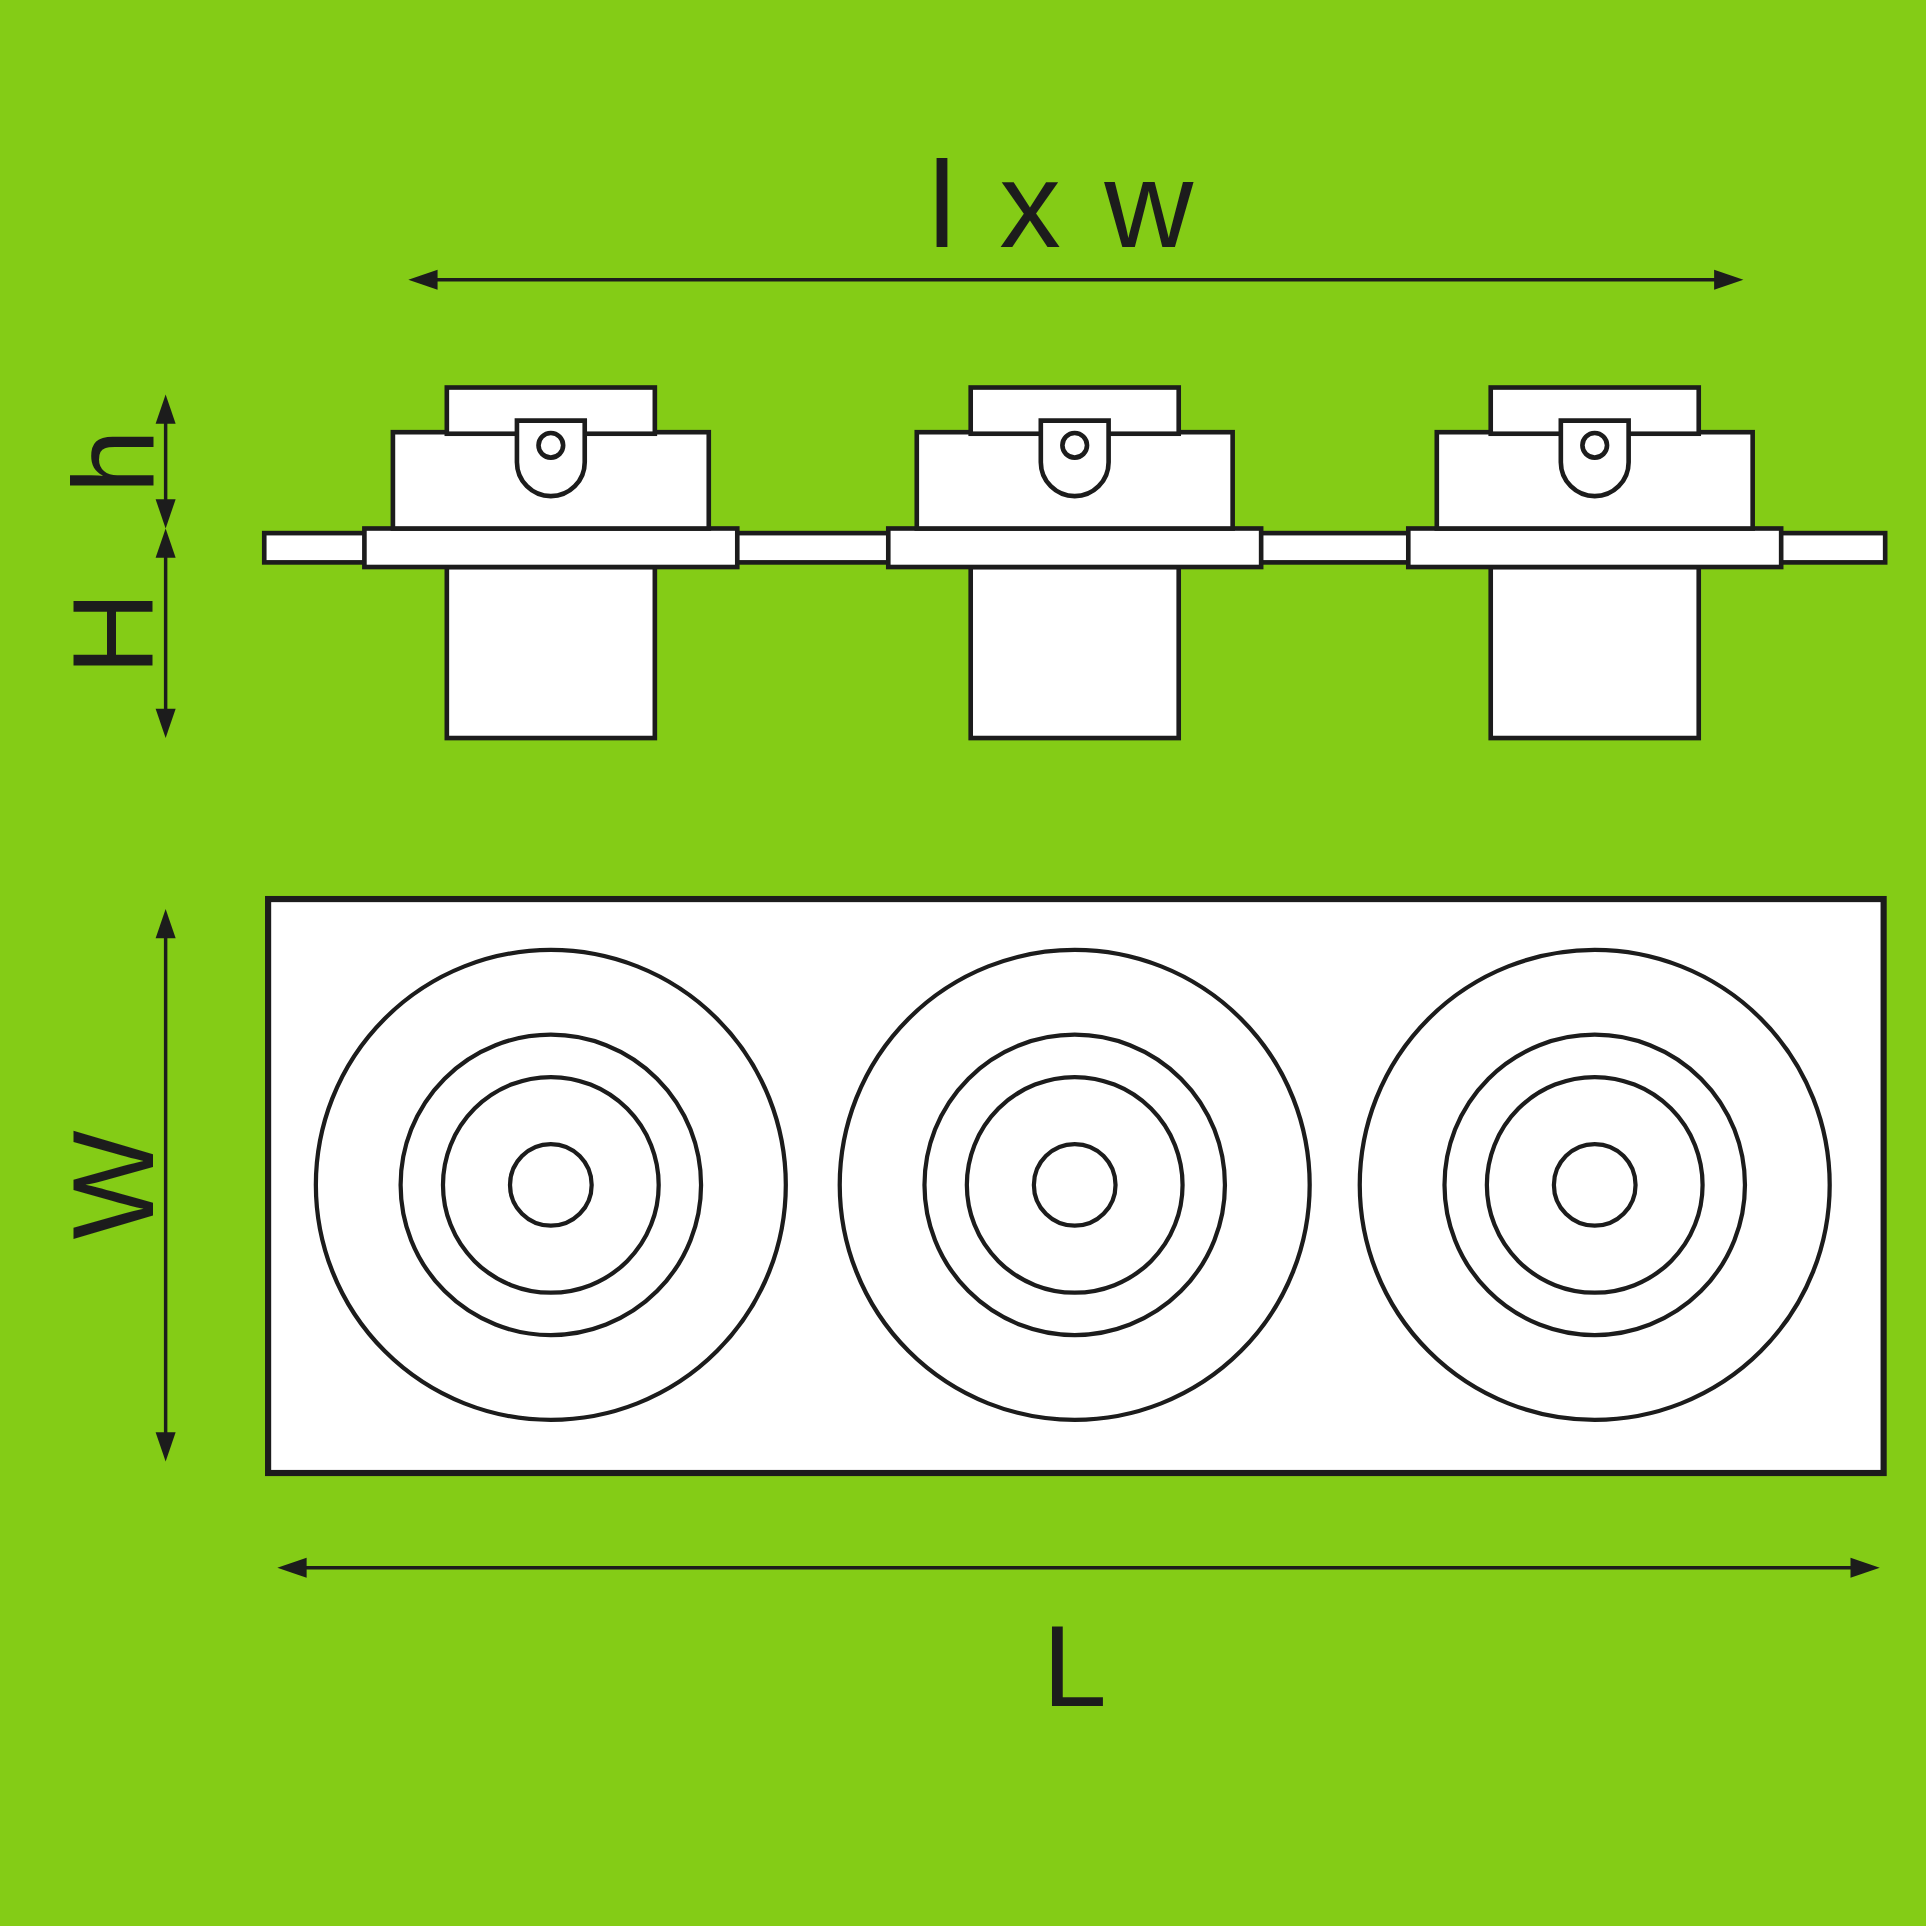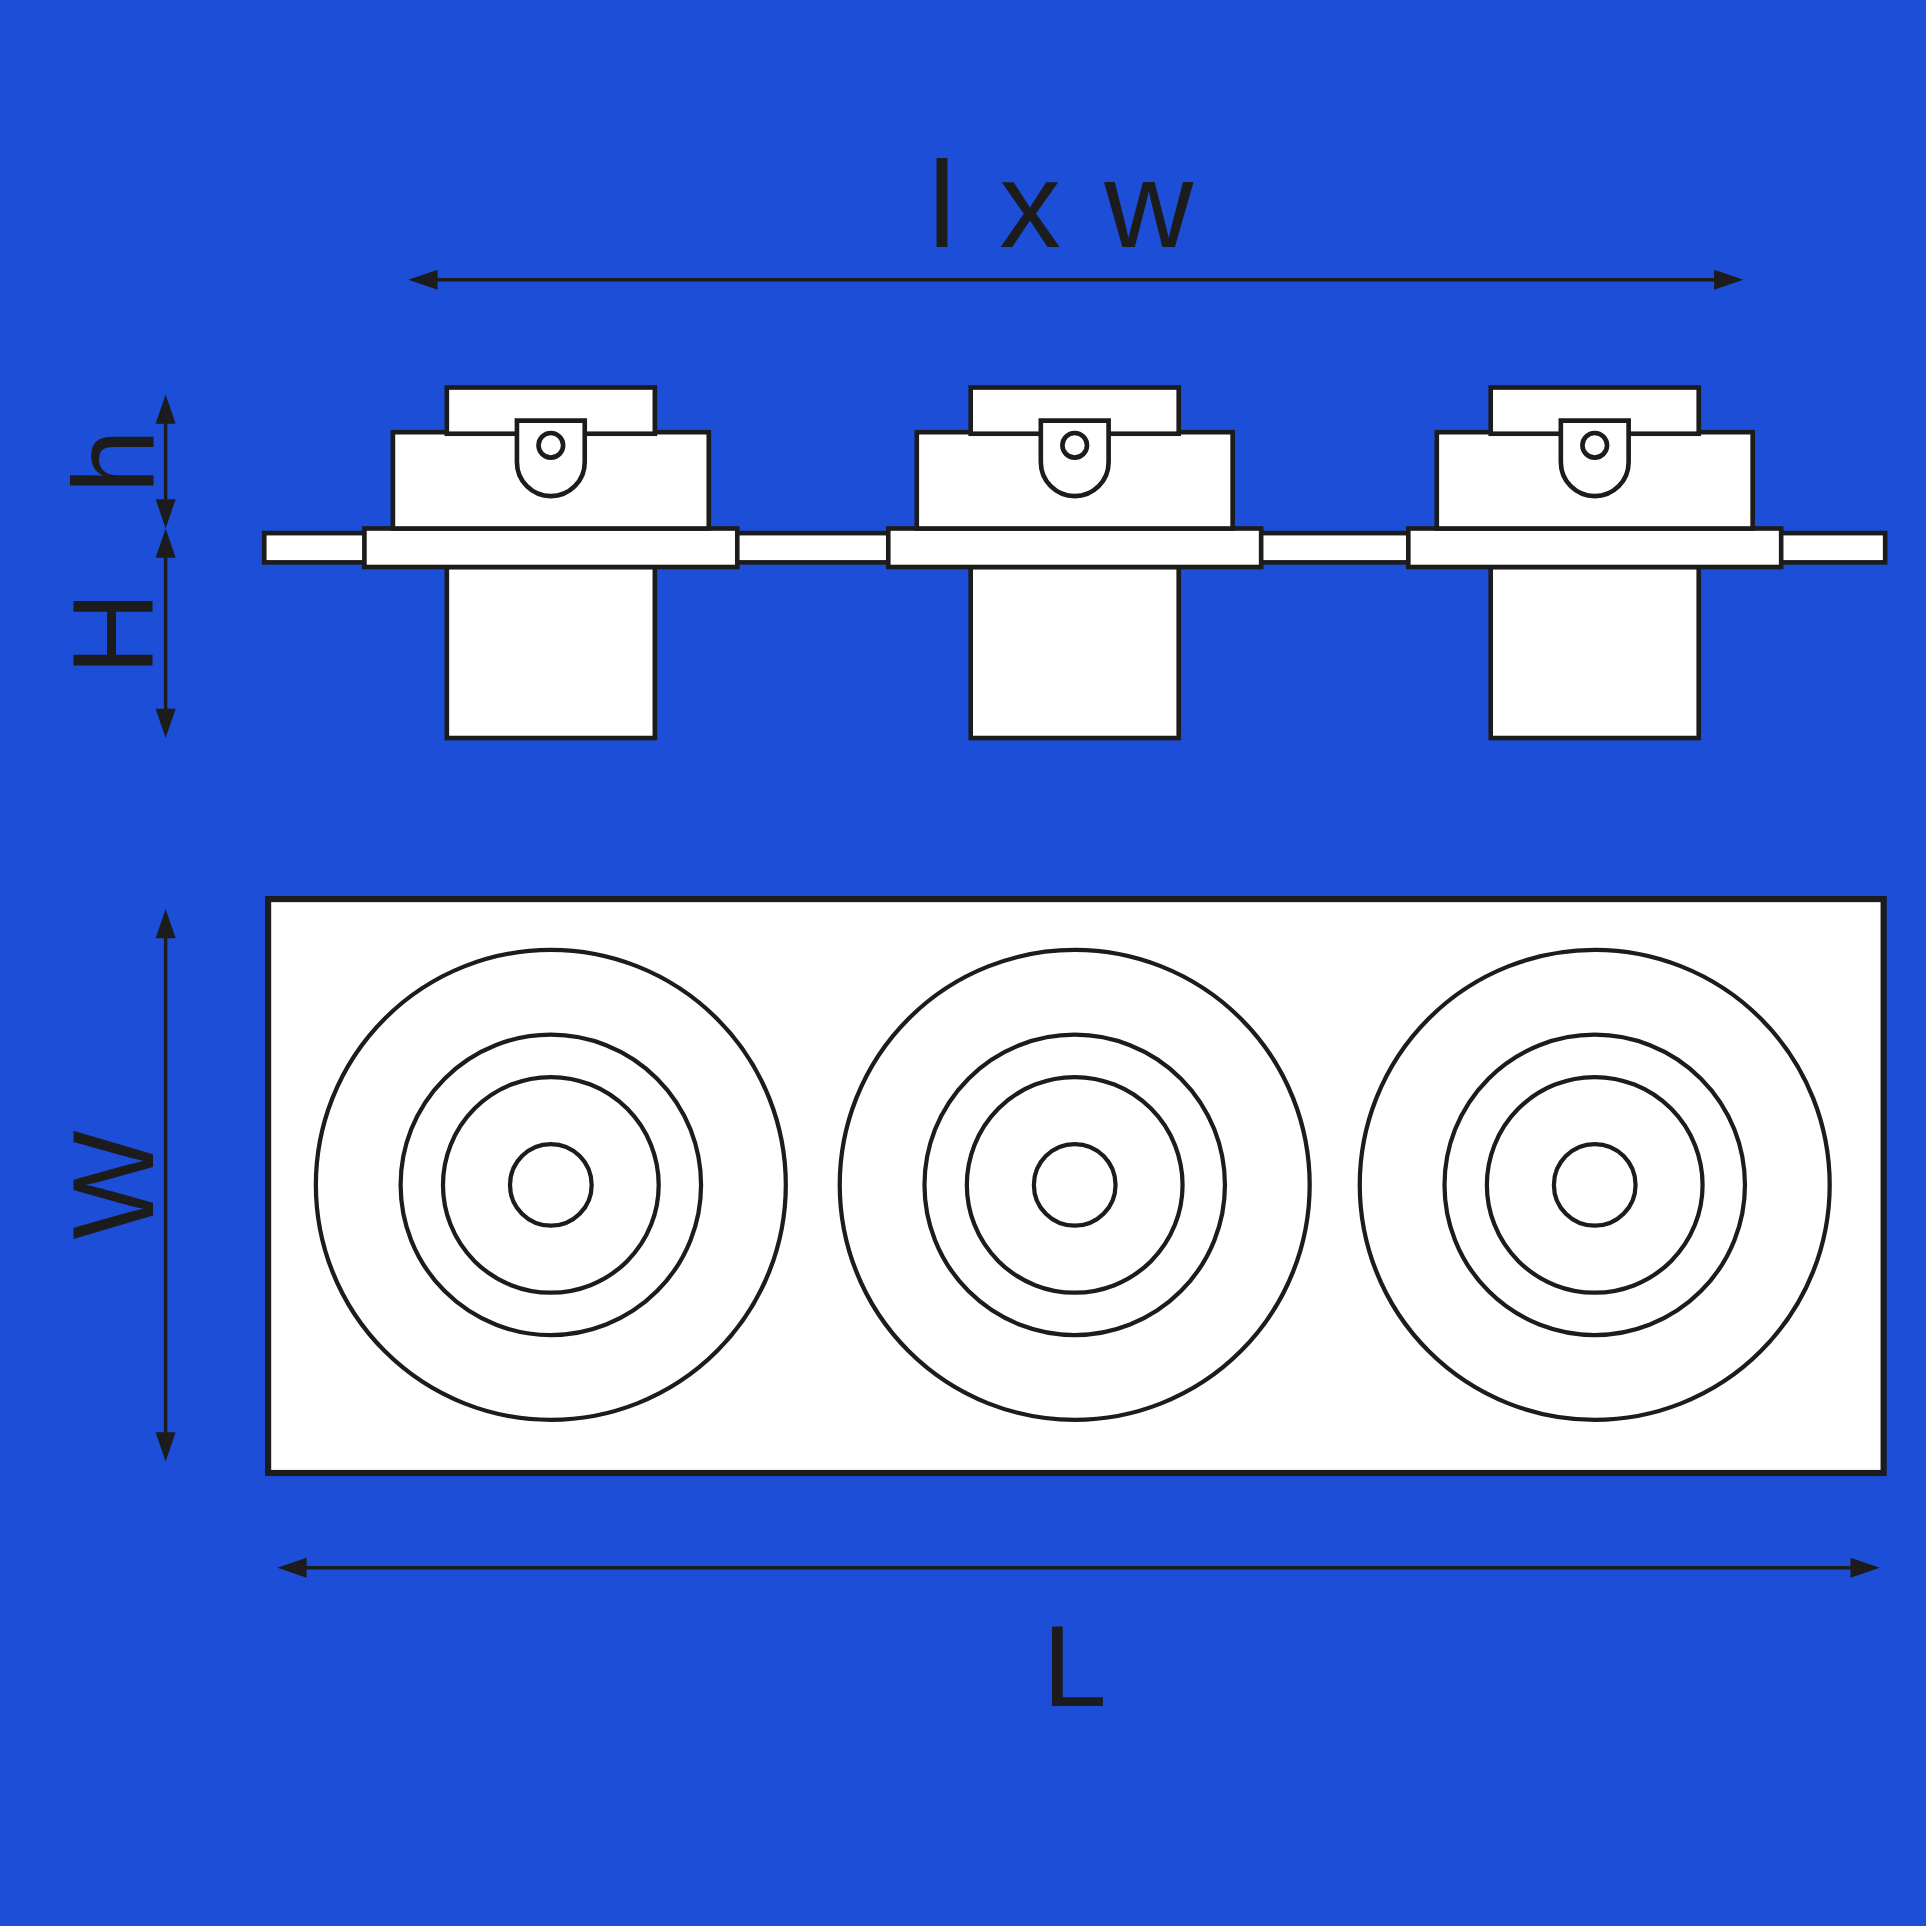--- a/index.html
+++ b/index.html
@@ -3,21 +3,21 @@
 <meta charset="utf-8">
 <style>
   html, body {
     margin: 0;
     padding: 0;
     background: #ffffff;
   }
   .stage {
     width: 1926px;
     height: 1926px;
-    background: #1d4ed8;
+    background: #84cc16;
     position: relative;
   }
   svg { display: block; }
   text {
     font-family: "Liberation Sans", sans-serif;
     fill: #1c1c1c;
     font-weight: 400;
   }
   .dim-label { font-size: 150px; }
   .dim-label-top { font-size: 160px; letter-spacing: 6px; }

